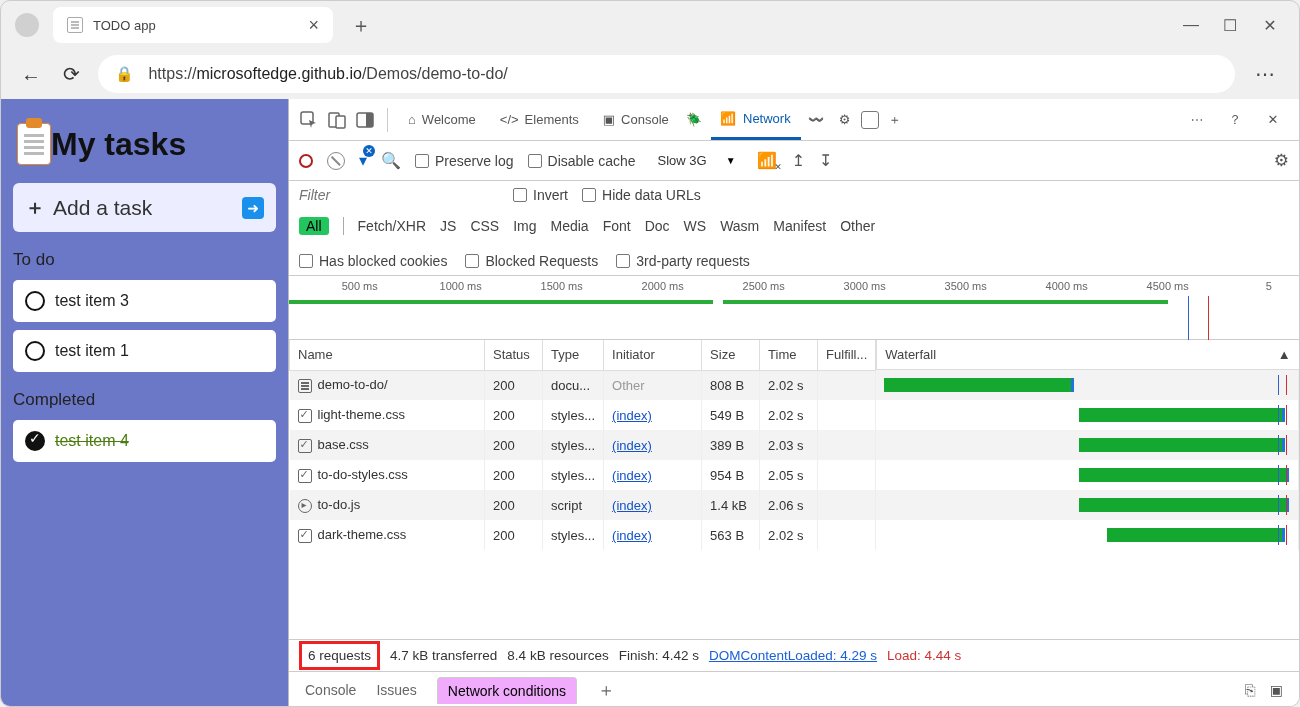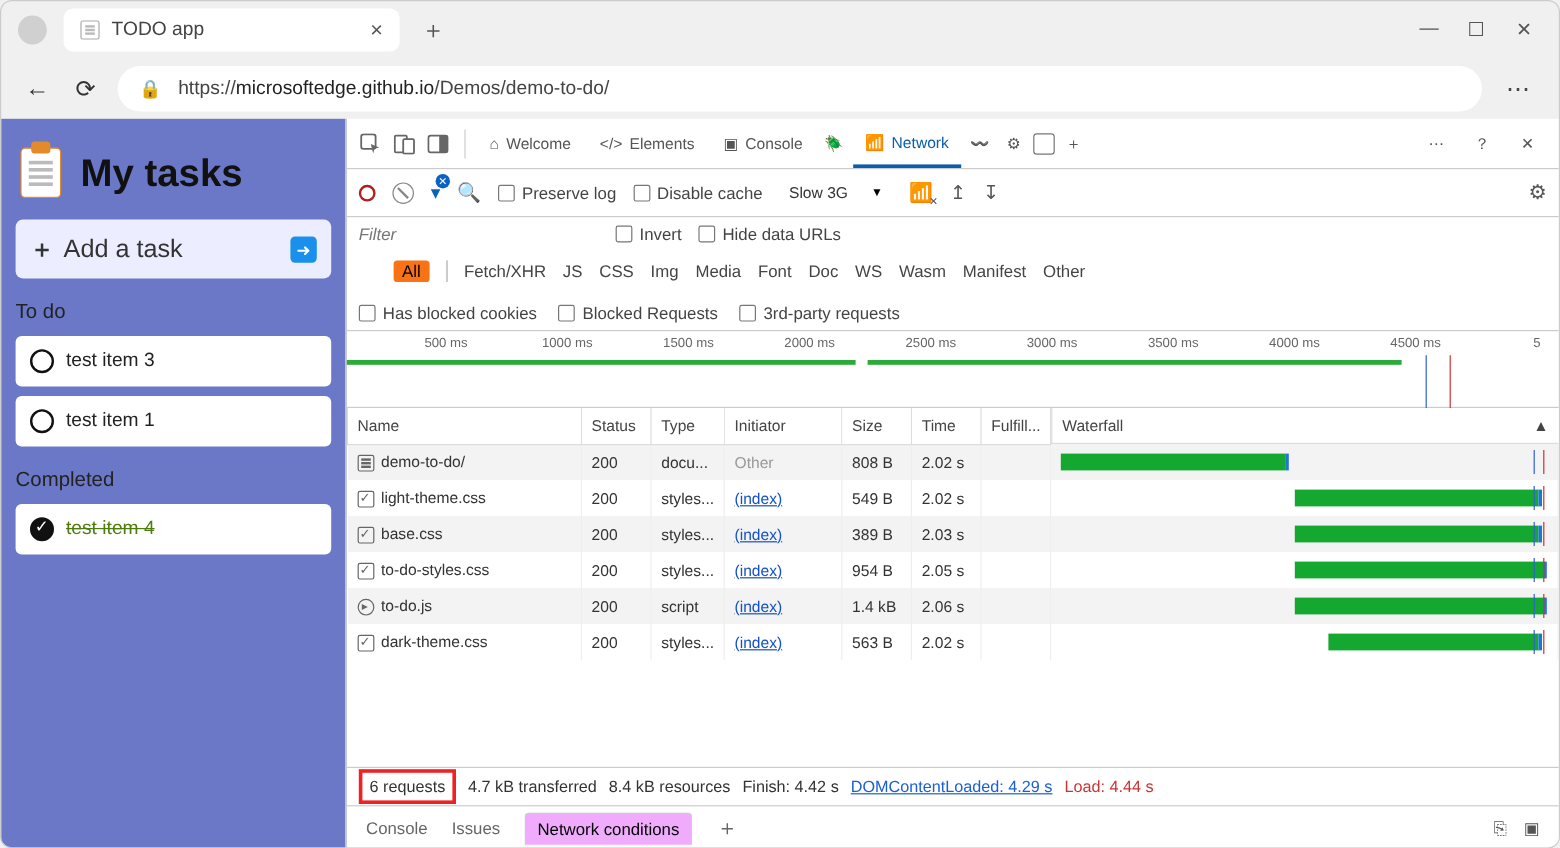--- a/index.html
+++ b/index.html
@@ -4,38 +4,38 @@
 <style>
   * { box-sizing: border-box; margin: 0; padding: 0; font-family: "Segoe UI", Arial, sans-serif; }
   body { width: 1300px; height: 707px; background: #f0f0f0; overflow: hidden; border: 1px solid #ccc; border-radius: 10px; }
 
   
   .titlebar { height: 48px; display: flex; align-items: center; padding: 0 8px; }
   .profile { width: 24px; height: 24px; border-radius: 50%; background: #d0d0d0; margin: 0 14px 0 6px; }
   .tab { display: flex; align-items: center; background: #fff; border-radius: 8px; height: 36px; padding: 0 10px 0 14px; min-width: 280px; gap: 10px; }
   .tab-icon { width: 16px; height: 16px; background: #fff; border: 1px solid #aaa; border-radius: 2px; position: relative; }
   .tab-icon::before { content:""; position:absolute; left:3px; top:3px; right:3px; height:2px; background:#bbb; box-shadow:0 3px 0 #bbb,0 6px 0 #bbb; }
-  .tab-title { flex:1; font-size: 16px; color:#444; }
+  .tab-title { flex:1; font-size: 13px; color:#444; }
   .tab-x { font-size: 18px; color:#555; padding:0 4px; cursor:pointer; }
   .newtab { margin-left: 10px; font-size: 20px; color:#555; padding:4px 8px; cursor:pointer; }
   .winbtns { margin-left:auto; display:flex; gap:26px; padding-right:14px; color:#555; }
   .winbtn { width:14px; text-align:center; cursor:pointer; }
 
   .addrbar { height: 50px; display:flex; align-items:center; gap:14px; padding: 0 16px; }
   .navbtn { font-size: 20px; color:#333; padding:4px; cursor:pointer; }
   .addrbox { flex:1; background:#fff; border-radius: 22px; height: 38px; display:flex; align-items:center; padding:0 18px; gap:14px; }
   .lock { font-size:15px; color:#666; }
   .url { font-size: 16px; color:#444; }
   .url .host { color:#222; }
   .more { font-size:20px; letter-spacing:2px; color:#444; padding:0 6px; cursor:pointer; }
 
   
   .content { display:flex; height: calc(707px - 98px); }
   .page { width: 287px; background: #6a78c7; padding: 12px; color:#222; }
-  .page h1 { display:flex; align-items:center; gap:16px; font-size: 32px; font-weight:800; color:#111; margin: 12px 4px 18px; }
+  .page h1 { display:flex; align-items:center; gap:0; font-size: 32px; font-weight:800; color:#111; margin: 12px 4px 18px; }
   .clip { width:34px; height:42px; background:#fff; border-radius:4px; border:1px solid #e38b2a; position:relative; }
   .clip::before { content:""; position:absolute; top:-6px; left:8px; right:8px; height:10px; background:#e38b2a; border-radius:3px; }
   .clip::after { content:""; position:absolute; left:6px; top:10px; right:6px; height:3px; background:#bbb; box-shadow:0 6px 0 #bbb,0 12px 0 #bbb,0 18px 0 #bbb; }
   .addbox { background:#eceeff; border-radius:6px; padding:11px 12px; display:flex; align-items:center; gap:8px; }
   .addbox .plus { font-size:20px; font-weight:bold; color:#333; }
   .addbox .txt { flex:1; font-size:21px; color:#333; }
   .addbox .go { width:22px; height:22px; background:#1a8feb; border-radius:4px; display:flex; align-items:center; justify-content:center; color:#fff; font-size:14px; }
   .section-h { font-size:17px; color:#222; margin: 18px 0 10px; }
   .task { background:#fff; border-radius:5px; padding:11px 12px; display:flex; align-items:center; gap:10px; margin-bottom:8px; font-size:16px; }
   .circ { width:20px; height:20px; border:2.5px solid #111; border-radius:50%; }
@@ -66,26 +66,26 @@
   .caret { font-size:10px; color:#000; }
   .wifi-x { position:relative; font-size:16px; color:#555; }
   .wifi-x::after { content:"✕"; position:absolute; right:-4px; bottom:-2px; font-size:9px; }
   .arrow { font-size:16px; color:#555; }
   .gear-r { margin-left:auto; font-size:17px; color:#555; cursor:pointer; }
 
   .dt-filter { border-bottom:1px solid #ccc; padding:6px 10px; display:flex; flex-wrap:wrap; align-items:center; gap:14px; font-size:14px; }
   .filter-in { border:none; outline:none; width:200px; font-size:14px; color:#666; font-style:italic; }
   .pills { display:flex; gap:14px; align-items:center; }
   .pill { color:#444; cursor:pointer; }
-  .pill.active { background:#f97316; padding:1px 7px; border-radius:3px; color:#000;margin-left:29px; }
+  .pill.active { background:#22c55e; padding:1px 7px; border-radius:3px; color:#000; }
   .pbar { width:1px; height:18px; background:#aaa; }
   .filter-row2 { width:100%; display:flex; gap:18px; margin-top:4px; }
 
   .timeline { height:64px; border-bottom:1px solid #ccc; position:relative; }
-  .tick { position:absolute; top:4px; font-size:11px; color:#666; transform:translateX(-50%);margin-left:12px; }
+  .tick { position:absolute; top:4px; font-size:11px; color:#666; transform:translateX(-50%); }
   .tlbar { position:absolute; top:24px; height:4px; background:#2bab3a; }
   .tlred { position:absolute; top:20px; width:1px; height:44px; background:#d03030; }
   .tlblue { position:absolute; top:20px; width:1px; height:44px; background:#3060d0; }
 
   .nettable { flex:1; overflow:auto; border-bottom:1px solid #ccc; }
   table { width:100%; border-collapse:collapse; font-size:13px; }
   th { text-align:left; padding:7px 8px; border:1px solid #ddd; border-top:none; font-weight:400; color:#444; background:#fff; position:sticky; top:0; }
   th.wf { display:flex; justify-content:space-between; align-items:center; border-right:none;}
   td { padding:5px 8px; border-right:1px solid #eee; }
   tbody tr:nth-child(odd) { background:#f3f3f3; }

